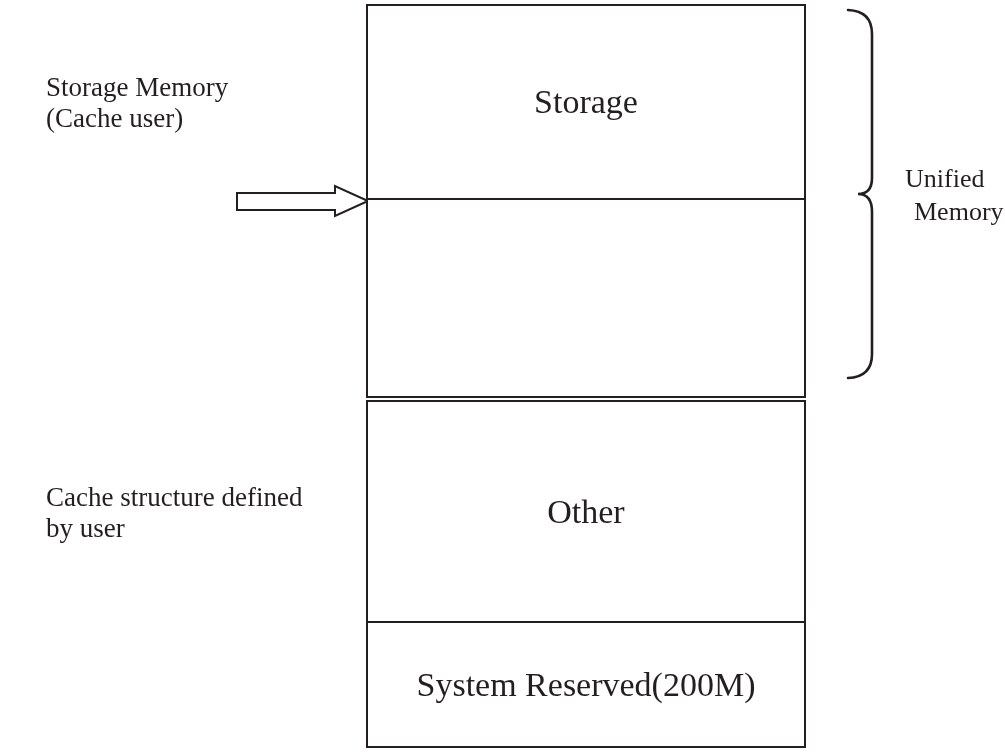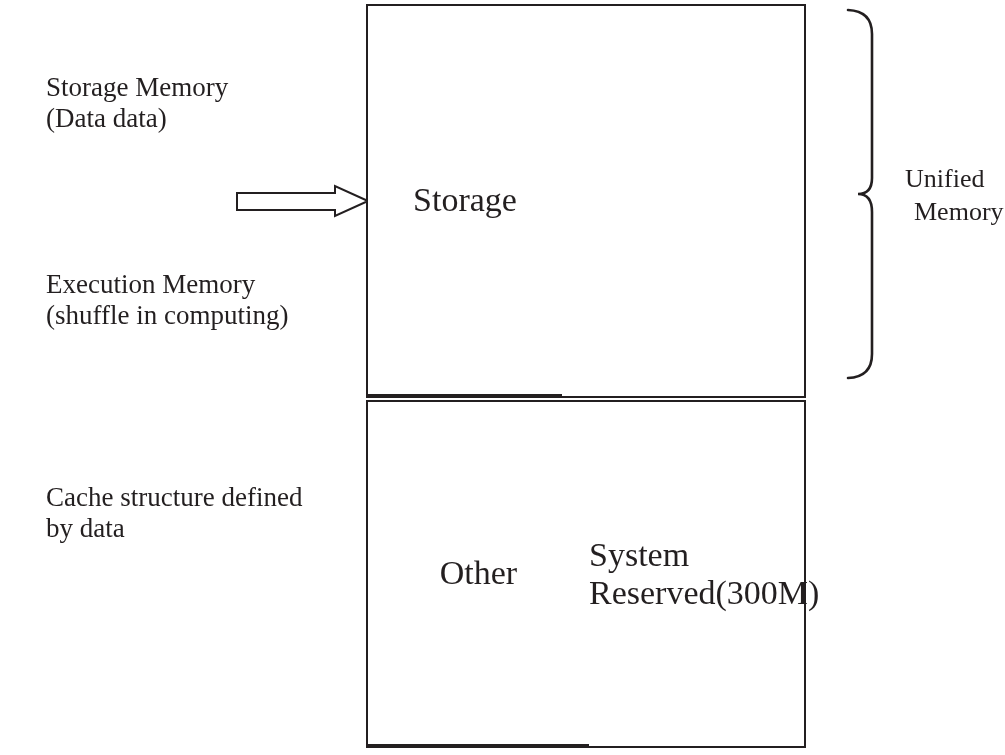--- a/index.html
+++ b/index.html
@@ -21,20 +21,21 @@
     overflow:hidden;
   }
   
   .membox{
     position:absolute;
     left:366px;
     width:440px;
     border:2px solid var(--stroke);
     background:var(--bg);
     display:flex;
+    flex-direction:column;
   }
   .membox.upper{top:4px;height:394px;}
   .membox.lower{top:400px;height:348px;}
   .section{
     display:flex;
     align-items:center;
     justify-content:center;
     font-size:34px;
     color:var(--text);
     flex:1 1 auto;
@@ -75,50 +76,46 @@
   .arrow-svg{position:absolute;left:233px;top:184px;}
   .brace-svg{position:absolute;left:842px;top:6px;}
 </style>
 </head>
 <body>
 
 <div class="canvas">
 
   <div class="annot storage-note">
     <span>Storage Memory</span><br>
-    <span>(Data data)</span>
+    <span>(Cache user)</span>
   </div>
 
 
-  <div class="annot execution-note">
-    <span>Execution Memory</span><br>
-    <span>(shuffle in computing)</span>
-  </div>
 
   <div class="annot data-note">
     <span>Cache structure defined</span><br>
-    <span>by data</span>
+    <span>by user</span>
   </div>
 
   <svg class="arrow-svg" width="137" height="34" viewBox="0 0 137 34">
     <polygon points="4,9 102,9 102,2 135,17 102,32 102,26 4,26" fill="#ffffff" stroke="#231f20" stroke-width="2" stroke-linejoin="miter"></polygon>
   </svg>
 
   <div class="membox upper">
     <div class="section storage divided">
       <span>Storage</span>
     </div>
   </div>
 
   <div class="membox lower">
     <div class="section other divided">
       <span>Other</span>
     </div>
     <div class="section system">
-      <span>System Reserved(300M)</span>
+      <span>System Reserved(200M)</span>
     </div>
   </div>
 
   <svg class="brace-svg" width="42" height="380" viewBox="0 0 42 380">
     <path d="M 6,4 Q 30,5 30,28 L 30,172 Q 30,188 16,188 Q 30,188 30,206 L 30,348 Q 30,371 6,372" fill="none" stroke="#231f20" stroke-width="2.6" stroke-linecap="round"></path>
   </svg>
 
   <div class="unified-label">
     <span class="l1">Unified</span>
     <span class="l2">Memory</span>

